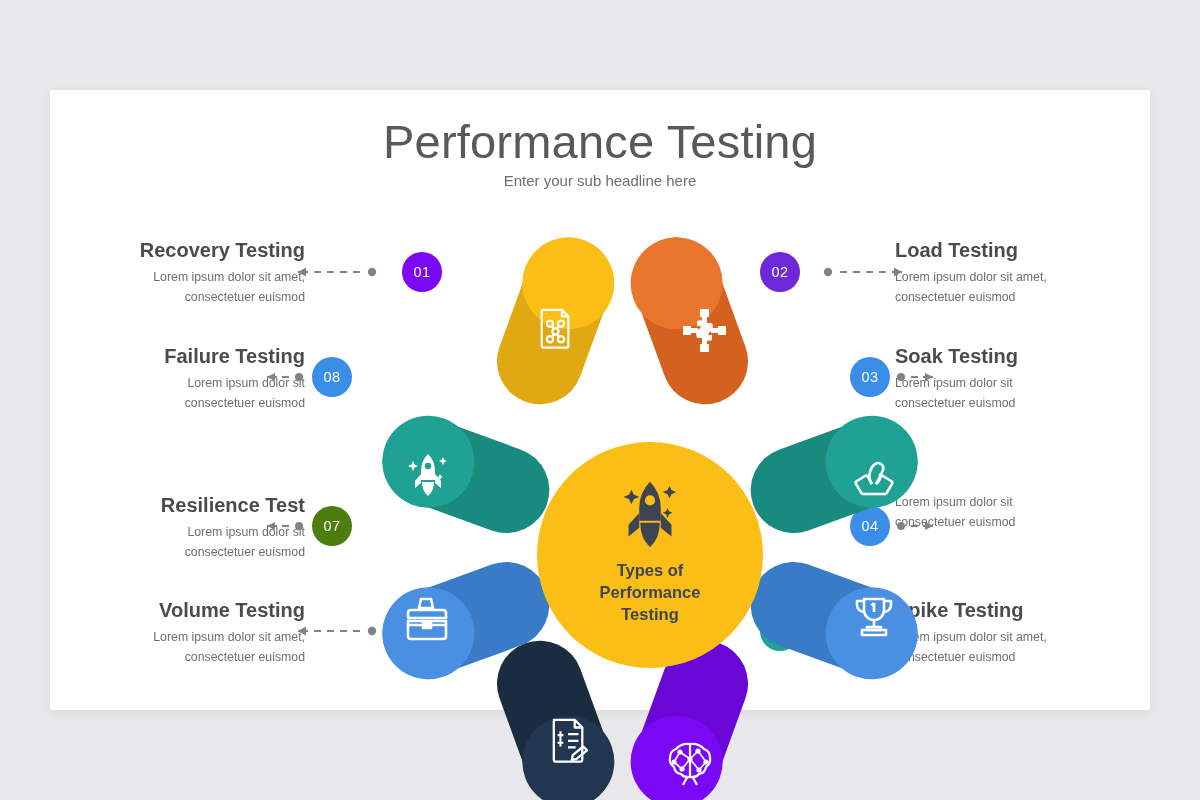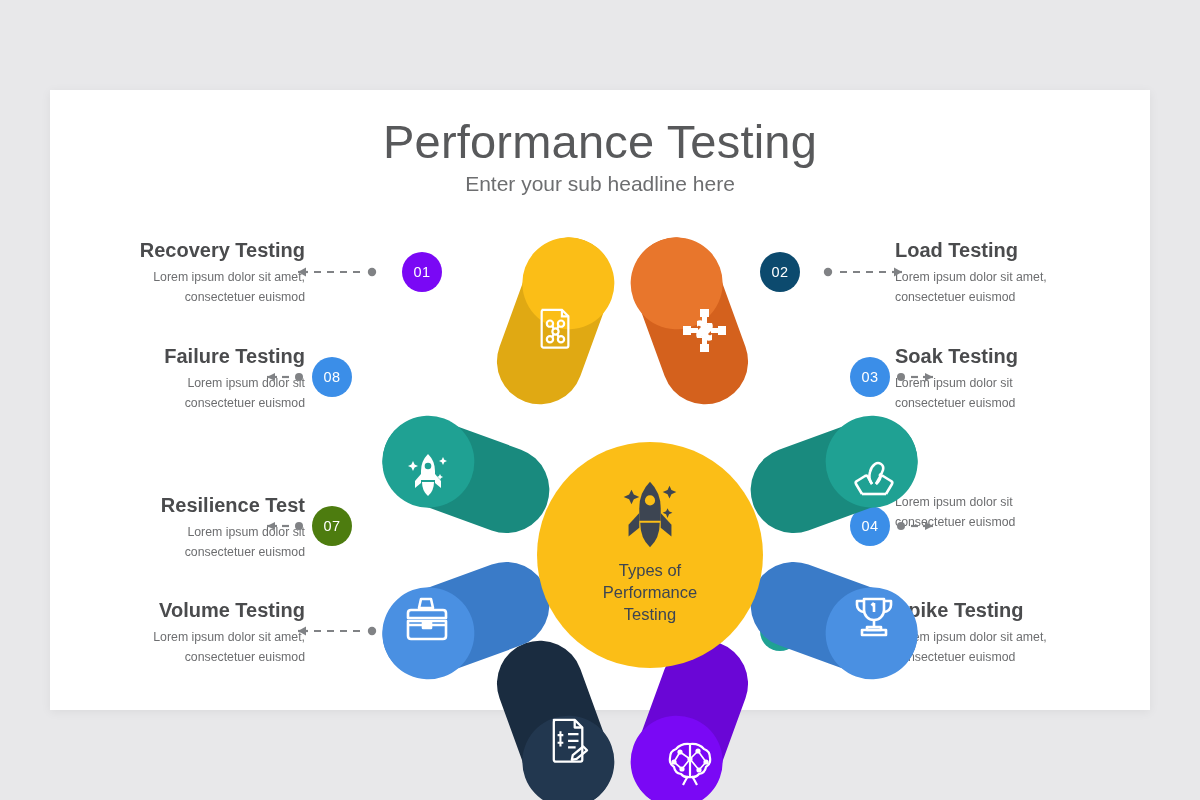--- a/index.html
+++ b/index.html
@@ -19,21 +19,21 @@
   
   .title {
     position: absolute; top: 24px; left: 0; width: 100%;
     text-align: center;
     font-size: 47px; font-weight: 400; color: #58595b;
     letter-spacing: 0.2px;
   }
   .subtitle {
     position: absolute; top: 82px; left: 0; width: 100%;
     text-align: center;
-    font-size: 21px; font-weight: 400; color: #6d6e70;
+    font-size: 15px; font-weight: 400; color: #6d6e70;
   }
   
   .label {
     position: absolute; width: 230px;
   }
   .label .head {
     font-size: 20px; font-weight: 700; color: #4a4b4d;
     line-height: 1.25; margin-bottom: 5px; white-space: nowrap;
   }
   .label .desc {
@@ -60,21 +60,21 @@
     border-radius: 50%;
     background: #fbbe17;
     display: flex; flex-direction: column;
     align-items: center; justify-content: flex-start;
     padding-top: 34px;
     z-index: 5;
   }
   .hub .rocket { width: 78px; height: 78px; }
   .hub .hub-text {
     margin-top: 6px; text-align: center;
-    font-size: 16.5px; font-weight: 400; color: #3d4552;
+    font-size: 16.5px; font-weight: 700; color: #3d4552;
     line-height: 1.32;
   }
   
   .petal { position: absolute; z-index: 2; }
   .petal svg { display: block; overflow: visible; }
 </style>
 </head>
 <body>
 
 <div class="slide">
@@ -298,21 +298,21 @@
   </div>
   <div class="label right" style="left:845px;top:508px;">
     <div class="head">Spike Testing</div>
     <div class="desc">
       <div>Lorem ipsum dolor sit amet,</div>
       <div>consectetuer  euismod</div>
     </div>
   </div>
 
   <div class="badge" style="left:352px;top:162px;background:#7a08f5;">01</div>
-  <div class="badge" style="left:710px;top:162px;background:#0c4a6e;">02</div>
+  <div class="badge" style="left:710px;top:162px;background:#6d28d9;">02</div>
   <div class="badge" style="left:800px;top:267px;background:#3b8ee8;">03</div>
   <div class="badge" style="left:800px;top:416px;background:#3b8ee8;">04</div>
   <div class="badge" style="left:710px;top:521px;background:#1fa193;">05</div>
   <div class="badge" style="left:352px;top:521px;background:#1fa193;">06</div>
   <div class="badge" style="left:262px;top:416px;background:#4d7c0f;">07</div>
   <div class="badge" style="left:262px;top:267px;background:#3b8ee8;">08</div>
 
   <div class="conn" style="left:246px;top:176px;">
     <svg width="84" height="12" viewBox="0 0 84 12">
       <path d="M12 6 L2 6" stroke="#808285" stroke-width="2.2"></path>

